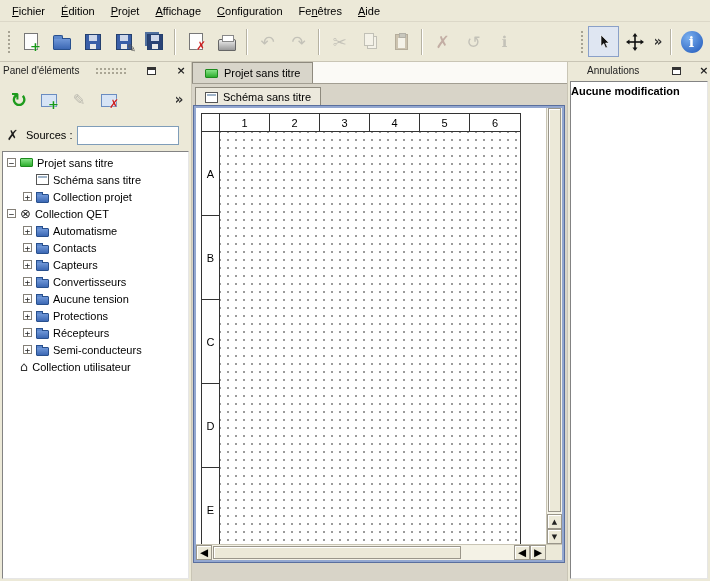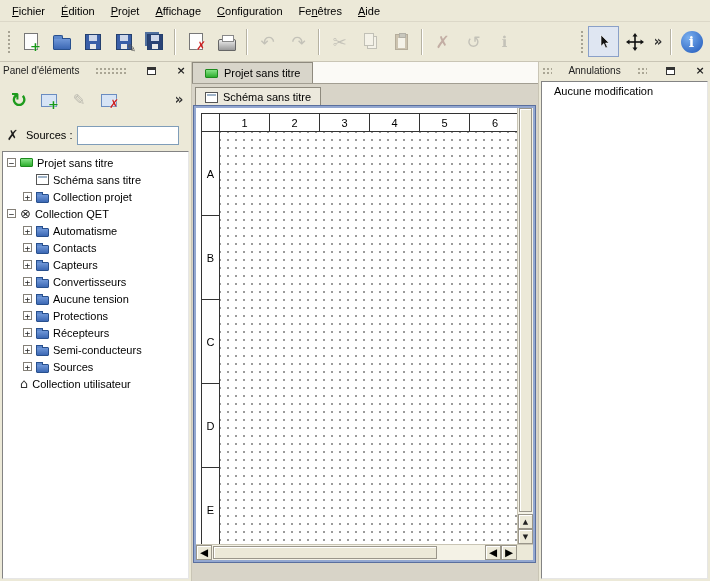--- a/index.html
+++ b/index.html
@@ -175,25 +175,25 @@
   .hscroll-row { height:16px; display:flex; border-top:1px solid #c9c5b5; }
   .hscroll { flex:1; display:flex; background:#f4f2e6; }
   .hbtn { width:16px; height:100%; background:#ece9d8; border:1px solid #9a968a;
           box-shadow:inset 1px 1px 0 #fff; display:flex; align-items:center; justify-content:center; padding:0; }
   .htrack { flex:1; position:relative; }
   .hthumb { position:absolute; top:1px; bottom:1px; left:1px; width:82%; background:#ece9d8;
             border:1px solid #9a968a; box-shadow:inset 1px 1px 0 #fff; }
   .scorner { width:16px; background:#ece9d8; }
 
   
-  .right-dock { width:172px; display:flex; flex-direction:column; border-left:1px solid #c9c5b5; }
+  .right-dock { width:143px; display:flex; flex-direction:column; border-left:1px solid #c9c5b5; }
   .undo-list { flex:1; margin:2px; background:#fff;
                border-top:1px solid #838383; border-left:1px solid #838383;
                border-right:1px solid #e6e6e6; border-bottom:1px solid #e6e6e6; }
-  .undo-empty { padding:3px 12px; white-space:nowrap; }
+  .undo-empty { padding:3px 0; white-space:nowrap;font-weight:bold; }
 </style>
 </head>
 <body>
 
 <div class="app">
 
   <div class="menubar">
     <span class="menu-item"><u>F</u>ichier</span>
     <span class="menu-item"><u>É</u>dition</span>
     <span class="menu-item"><u>P</u>rojet</span>
@@ -390,25 +390,20 @@
         </div>
         <div class="tree-row i1">
           <span class="expander plus"></span>
           <span class="t-folder"></span>
           <span class="tlabel">Récepteurs</span>
         </div>
         <div class="tree-row i1">
           <span class="expander plus"></span>
           <span class="t-folder"></span>
           <span class="tlabel">Semi-conducteurs</span>
-        </div>
-        <div class="tree-row i1">
-          <span class="expander plus"></span>
-          <span class="t-folder"></span>
-          <span class="tlabel">Sources</span>
         </div>
         <div class="tree-row">
           <span class="expander none"></span>
           <span class="t-home glyph"></span>
           <span class="tlabel">Collection utilisateur</span>
         </div>
       </div>
     </div>
 
     <div class="center">

